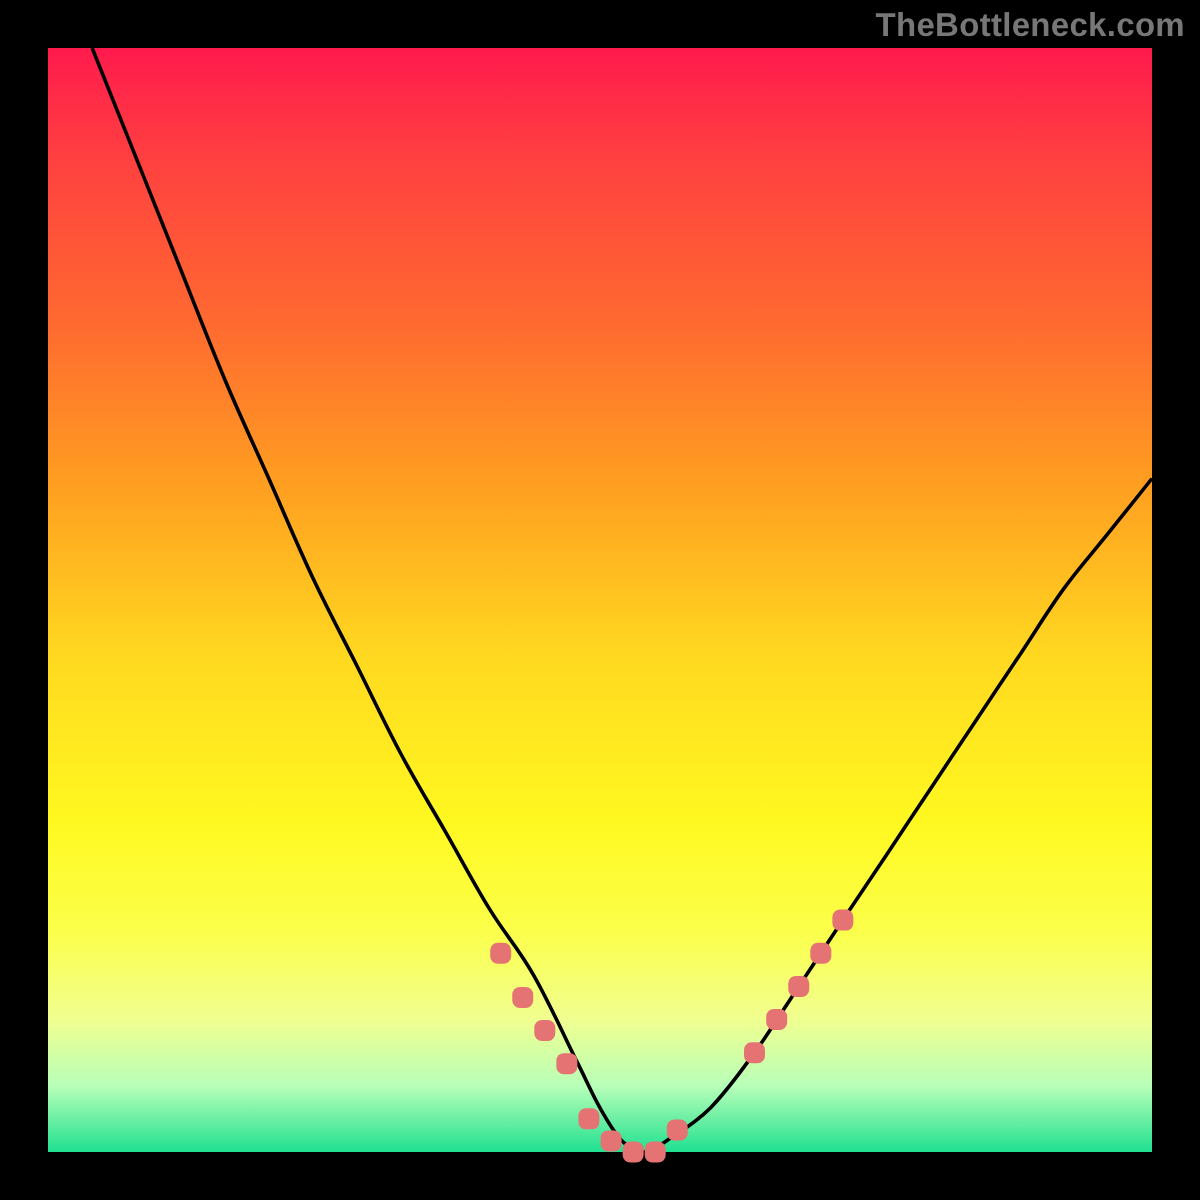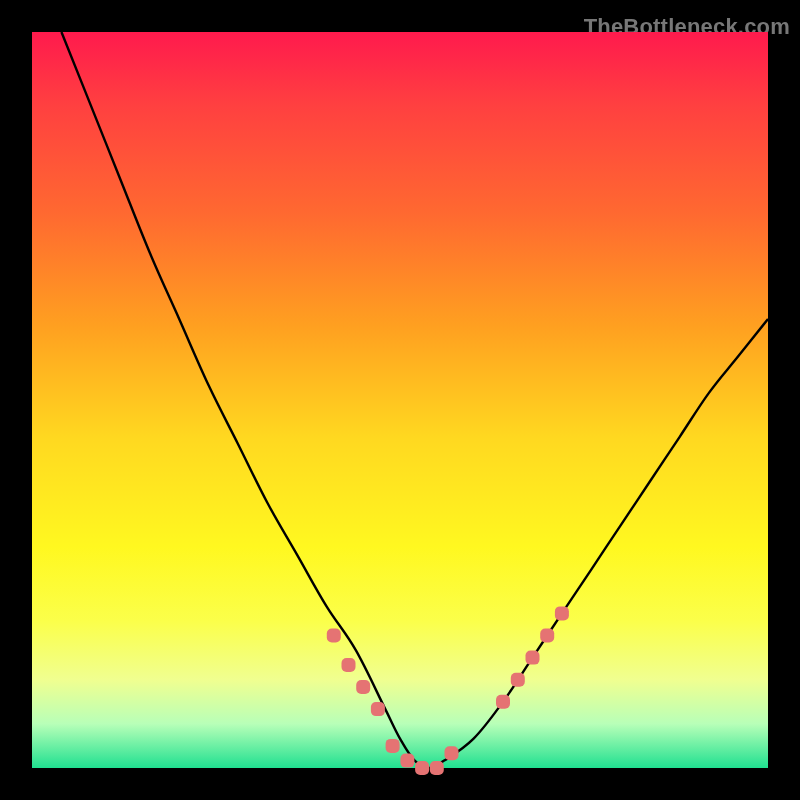--- a/index.html
+++ b/index.html
@@ -24,21 +24,21 @@
       #ffa020 40%,
       #ffd820 55%,
       #fff820 70%,
       #fbff4a 80%,
       #f0ff90 88%,
       #b8ffb8 94%,
       #20e090 100%);
   }
   .attribution {
     position: absolute;
-    top: 14px;
+    top: 4px;
     right: 10px;
     color: #777;
     font-size: 22px;
     font-weight: 600;
     letter-spacing: 0.2px;
   }
   svg.curve {
     position: absolute;
     left: 0;
     top: 0;

